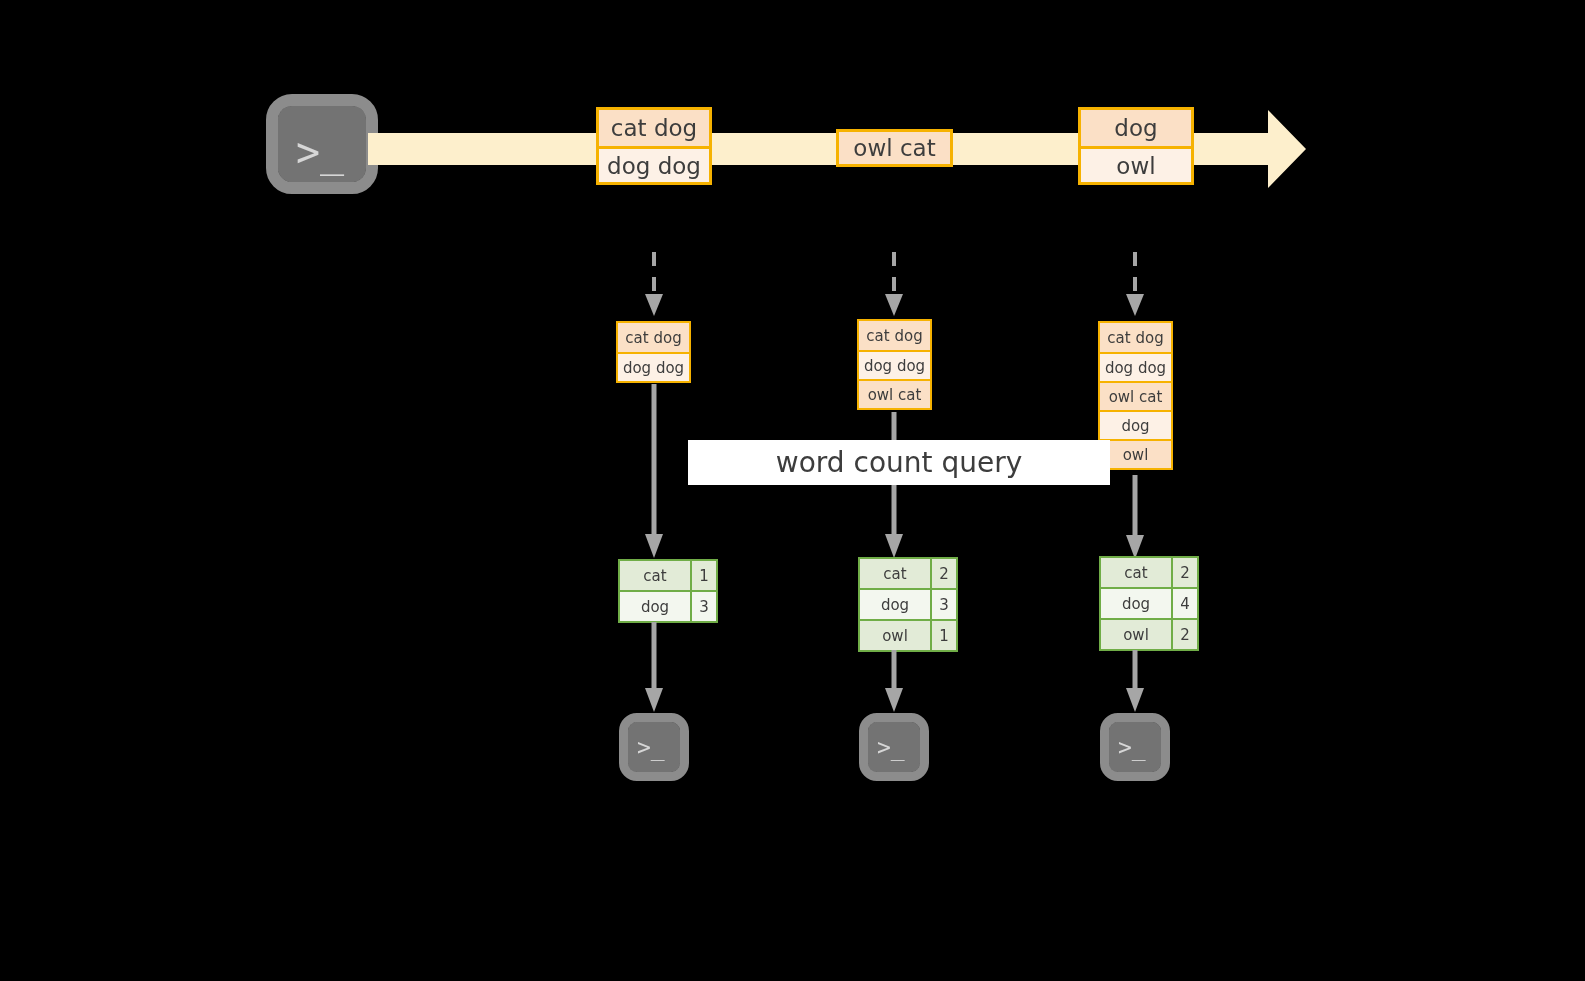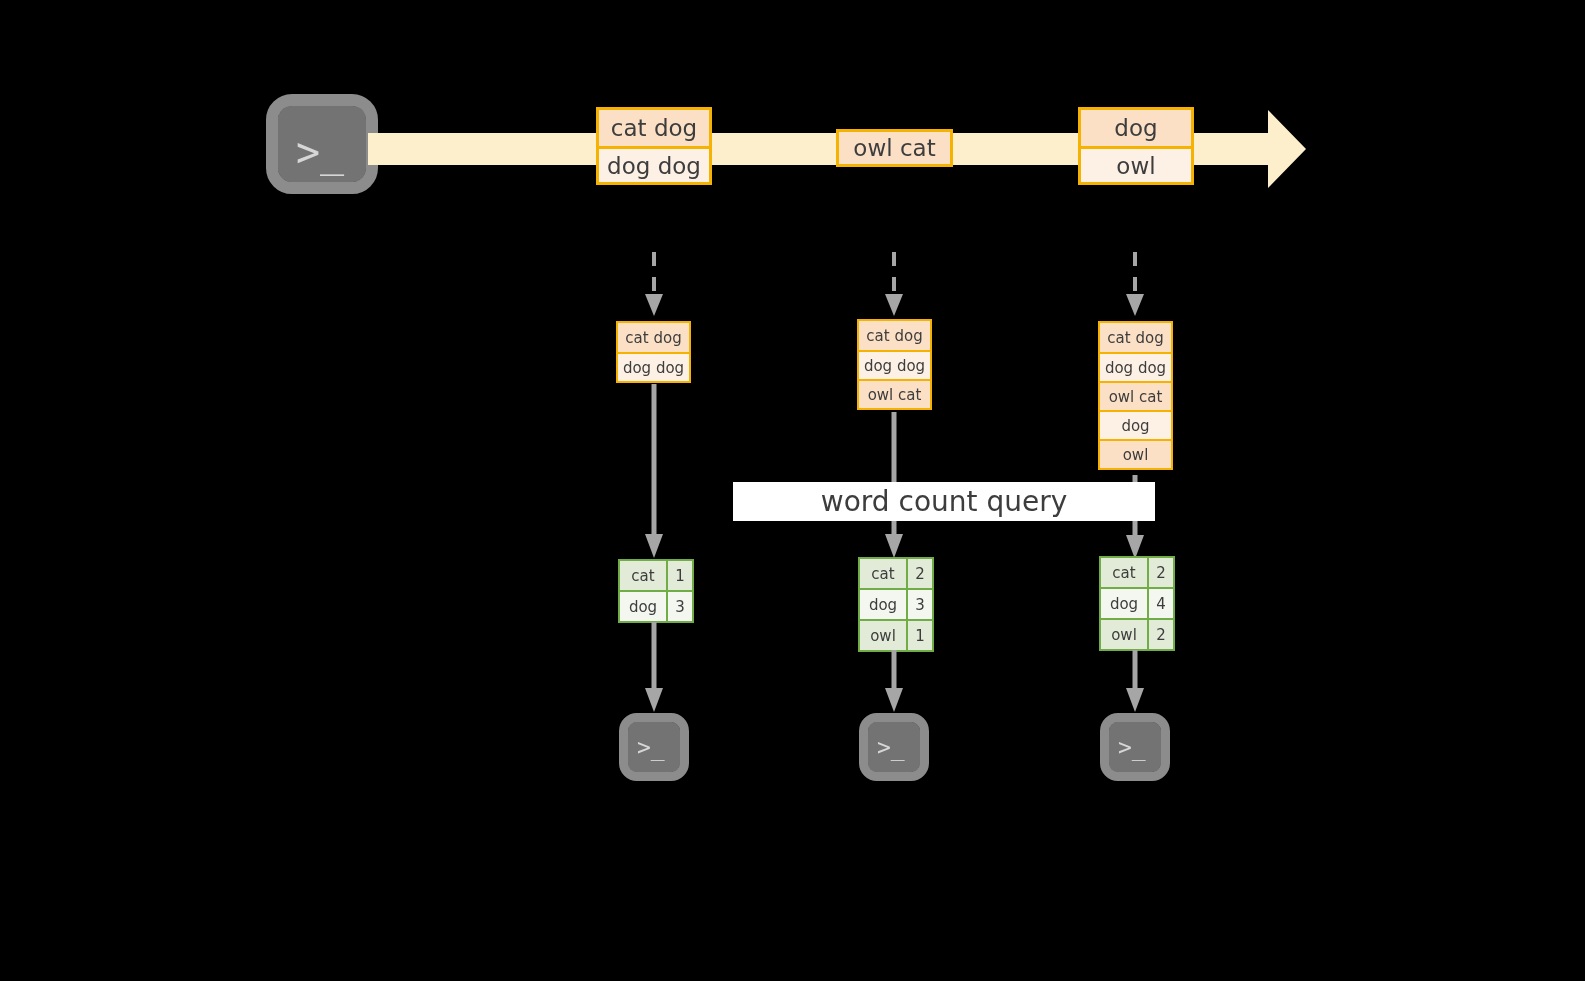--- a/index.html
+++ b/index.html
@@ -113,44 +113,43 @@
   .grow + .grow { border-top: 2px solid #70ad47; }
   .gcell {
     box-sizing: border-box;
     display: flex;
     align-items: center;
     justify-content: center;
     color: #3d3d3d;
     font-size: 15px;
     white-space: nowrap;
   }
-  .gcell.word { width: 46px; }
+  .gcell.word { width: 70px; }
   .gcell.count { width: 26px; border-left: 2px solid #70ad47; }
   .grow.shade-a .gcell { background: #e2ebd7; }
   .grow.shade-b .gcell { background: #f3f7ef; }
 
   
   .conn { position: absolute; }
   .conn svg { display: block; }
 
   
   .query-label {
     position: absolute;
     left: 688px;
-    top: 482px;
+    top: 440px;
     width: 422px;
-    height: 39px;
+    height: 45px;
     background: #ffffff;
     display: flex;
     align-items: center;
     justify-content: center;
     color: #3d3d3d;
     font-size: 28px;
     white-space: nowrap;
-    margin-left: 45px;
   }
 </style>
 </head>
 <body>
 
 <div id="stage">
 
   <div class="terminal term-big">
     <div class="terminal-inner">
       <span class="term-glyph">&gt;_</span>

